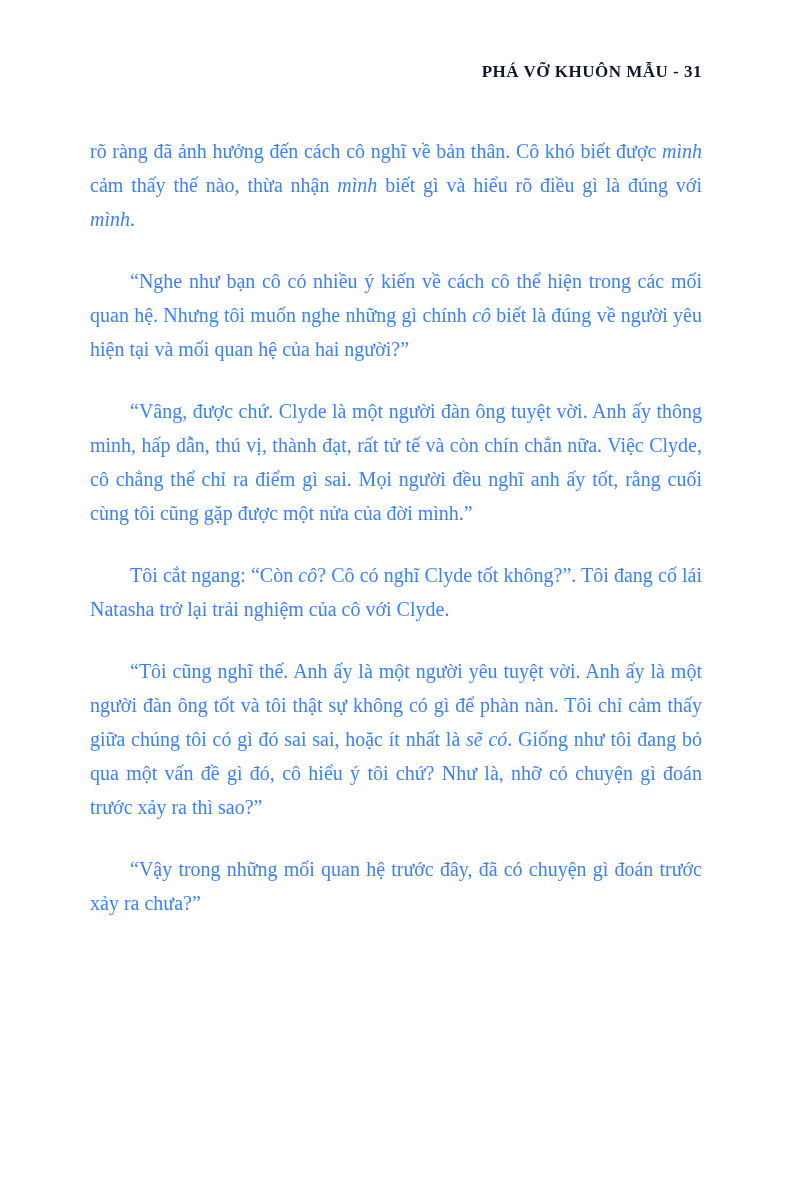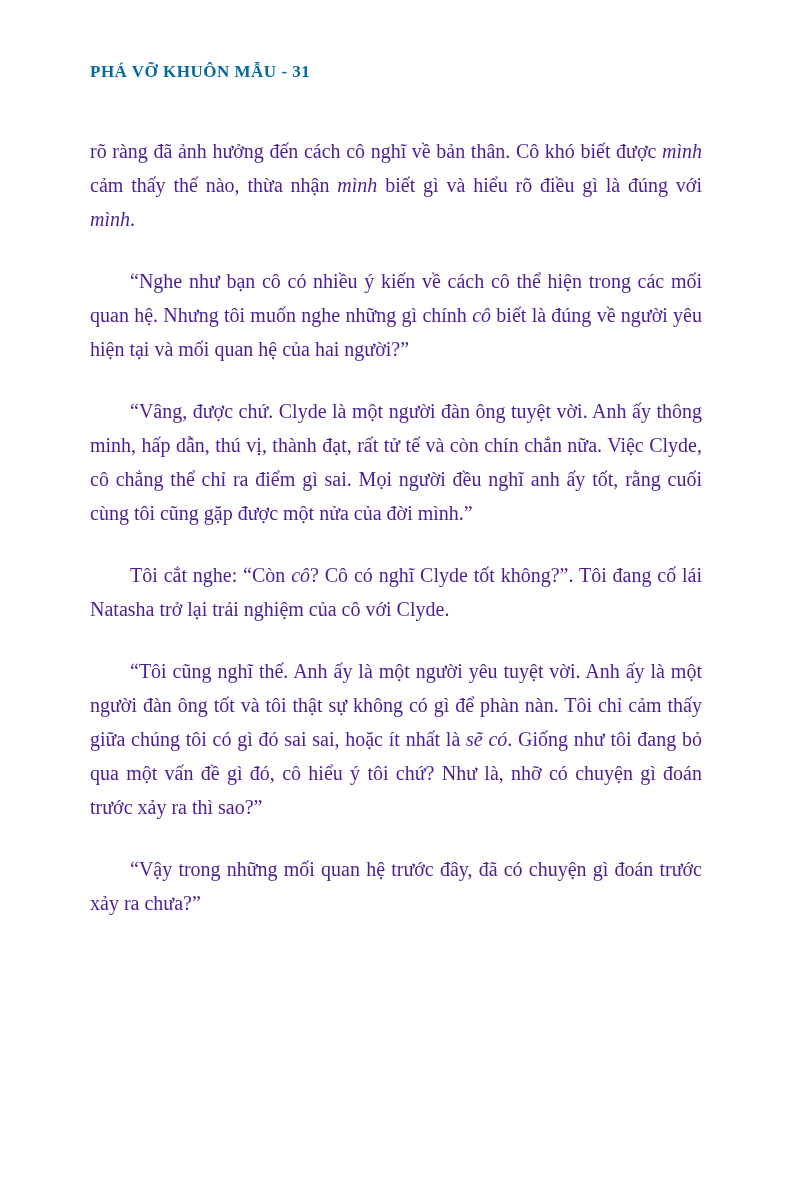--- a/index.html
+++ b/index.html
@@ -16,50 +16,50 @@
     font-family: "Liberation Serif", serif;
     color: #1f1f1f;
   }
   .content {
     position: absolute;
     left: 90px;
     top: 62px;
     width: 612px;
   }
   .running-head {
-    text-align: left;
+    text-align: right;
     font-size: 17px;
     letter-spacing: 0.5px;
     font-weight: bold;
-    color: #0369a1;
+    color: #0f172a;
     margin: 0 0 52px 0;
   }
   .body-text p.para {
     margin: 0 0 10px 0;
     font-size: 20px;
     line-height: 34px;
     text-align: justify;
-    color: #4c1d95;
+    color: #3b82f6;
   }
   .body-text p.para.indent {
     text-indent: 40px;
     margin-top: 28px;
   }
   .body-text em {
     font-style: italic;
   }
 </style>
 </head>
 <body>
 
 <div class="page">
   <div class="content">
     <p class="running-head">PHÁ VỠ KHUÔN MẪU - 31</p>
     <div class="body-text">
         <p class="para"><span>rõ ràng đã ảnh hưởng đến cách cô nghĩ về bản thân. Cô khó biết được </span><em>mình</em><span> cảm thấy thế nào, thừa nhận </span><em>mình</em><span> biết gì và hiểu rõ điều gì là đúng với </span><em>mình</em><span>.</span></p>
         <p class="para indent"><span>“Nghe như bạn cô có nhiều ý kiến về cách cô thể hiện trong các mối quan hệ. Nhưng tôi muốn nghe những gì chính </span><em>cô</em><span> biết là đúng về người yêu hiện tại và mối quan hệ của hai người?”</span></p>
         <p class="para indent"><span>“Vâng, được chứ. Clyde là một người đàn ông tuyệt vời. Anh ấy thông minh, hấp dẫn, thú vị, thành đạt, rất tử tế và còn chín chắn nữa. Việc Clyde, cô chẳng thể chỉ ra điểm gì sai. Mọi người đều nghĩ anh ấy tốt, rằng cuối cùng tôi cũng gặp được một nửa của đời mình.”</span></p>
-        <p class="para indent"><span>Tôi cắt nghe: “Còn </span><em>cô</em><span>? Cô có nghĩ Clyde tốt không?”. Tôi đang cố lái Natasha trở lại trải nghiệm của cô với Clyde.</span></p>
+        <p class="para indent"><span>Tôi cắt ngang: “Còn </span><em>cô</em><span>? Cô có nghĩ Clyde tốt không?”. Tôi đang cố lái Natasha trở lại trải nghiệm của cô với Clyde.</span></p>
         <p class="para indent"><span>“Tôi cũng nghĩ thế. Anh ấy là một người yêu tuyệt vời. Anh ấy là một người đàn ông tốt và tôi thật sự không có gì để phàn nàn. Tôi chỉ cảm thấy giữa chúng tôi có gì đó sai sai, hoặc ít nhất là </span><em>sẽ có</em><span>. Giống như tôi đang bỏ qua một vấn đề gì đó, cô hiểu ý tôi chứ? Như là, nhỡ có chuyện gì đoán trước xảy ra thì sao?”</span></p>
         <p class="para indent"><span>“Vậy trong những mối quan hệ trước đây, đã có chuyện gì đoán trước xảy ra chưa?”</span></p>
       </div>
   </div>
 </div>
 
 </body></html>

